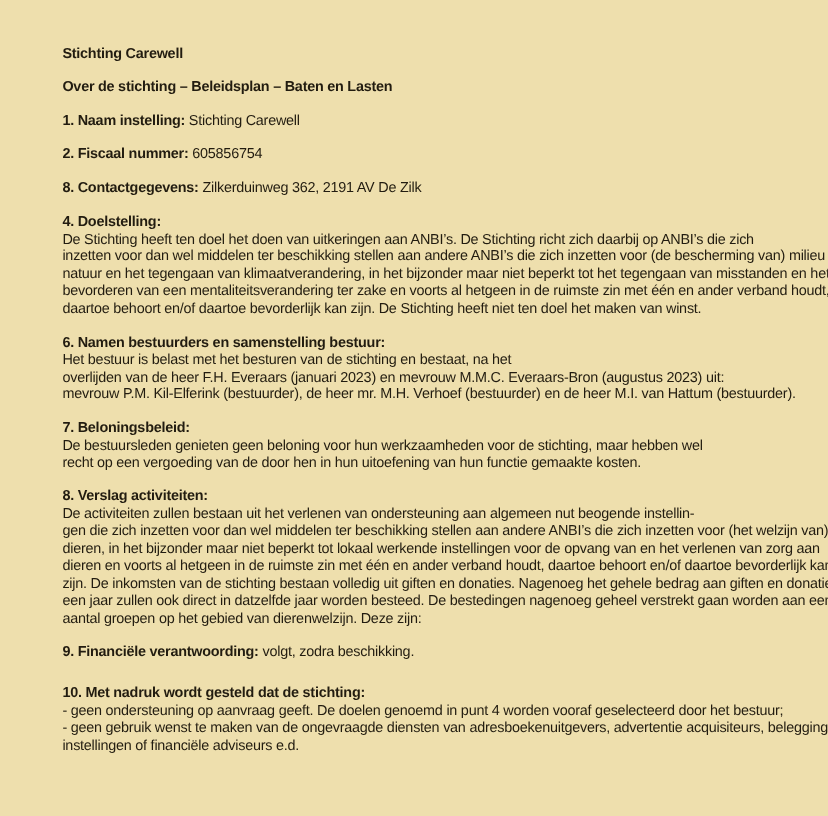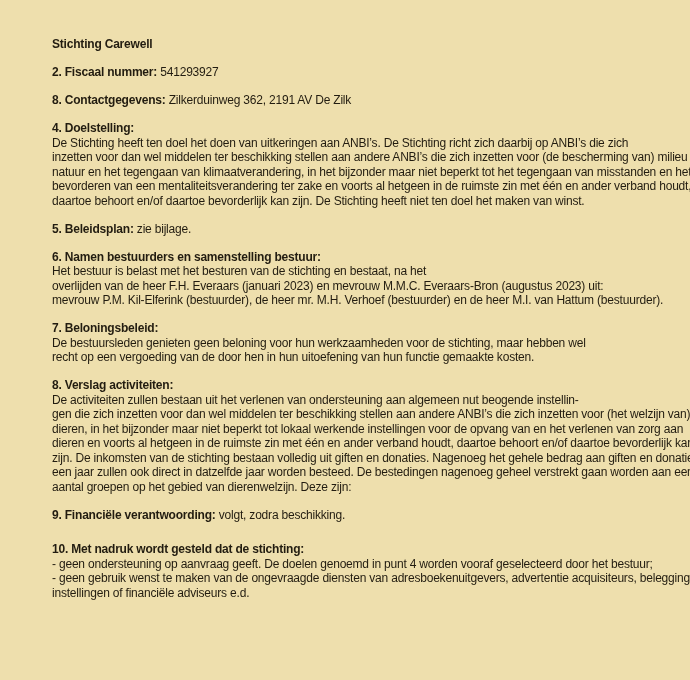--- a/index.html
+++ b/index.html
@@ -34,33 +34,34 @@
     margin-top: 20px;
   }
 </style>
 </head>
 <body>
 
 <div class="doc">
 
   <p class="bold">Stichting Carewell</p>
 
+  <p class="bold">Over de stichting – Beleidsplan – Baten en Lasten</p>
 
+  <p><b>1. Naam instelling:</b> <span class="lines">Stichting Carewell</span></p>
 
-  <p><b>2. Fiscaal nummer:</b> <span class="lines">541293927</span></p>
+  <p><b>2. Fiscaal nummer:</b> <span class="lines">605856754</span></p>
 
   <p><b>8. Contactgegevens:</b> <span class="lines">Zilkerduinweg 362, 2191 AV De Zilk</span></p>
 
   <p><b>4. Doelstelling:</b> <span class="lines">De Stichting heeft ten doel het doen van uitkeringen aan ANBI’s. De Stichting richt zich daarbij op ANBI’s die zich
 inzetten voor dan wel middelen ter beschikking stellen aan andere ANBI’s die zich inzetten voor (de bescherming van) milieu en
 natuur en het tegengaan van klimaatverandering, in het bijzonder maar niet beperkt tot het tegengaan van misstanden en het
 bevorderen van een mentaliteitsverandering ter zake en voorts al hetgeen in de ruimste zin met één en ander verband houdt,
 daartoe behoort en/of daartoe bevorderlijk kan zijn. De Stichting heeft niet ten doel het maken van winst.</span></p>
 
-  <p><b>5. Beleidsplan:</b> <span class="lines">zie bijlage.</span></p>
 
   <p><b>6. Namen bestuurders en samenstelling bestuur:</b> <span class="lines">Het bestuur is belast met het besturen van de stichting en bestaat, na het
 overlijden van de heer F.H. Everaars (januari 2023) en mevrouw M.M.C. Everaars-Bron (augustus 2023) uit:
 mevrouw P.M. Kil-Elferink (bestuurder), de heer mr. M.H. Verhoef (bestuurder) en de heer M.I. van Hattum (bestuurder).</span></p>
 
   <p><b>7. Beloningsbeleid:</b> <span class="lines">De bestuursleden genieten geen beloning voor hun werkzaamheden voor de stichting, maar hebben wel
 recht op een vergoeding van de door hen in hun uitoefening van hun functie gemaakte kosten.</span></p>
 
   <p><b>8. Verslag activiteiten:</b> <span class="lines">De activiteiten zullen bestaan uit het verlenen van ondersteuning aan algemeen nut beogende instellin-
 gen die zich inzetten voor dan wel middelen ter beschikking stellen aan andere ANBI’s die zich inzetten voor (het welzijn van)

